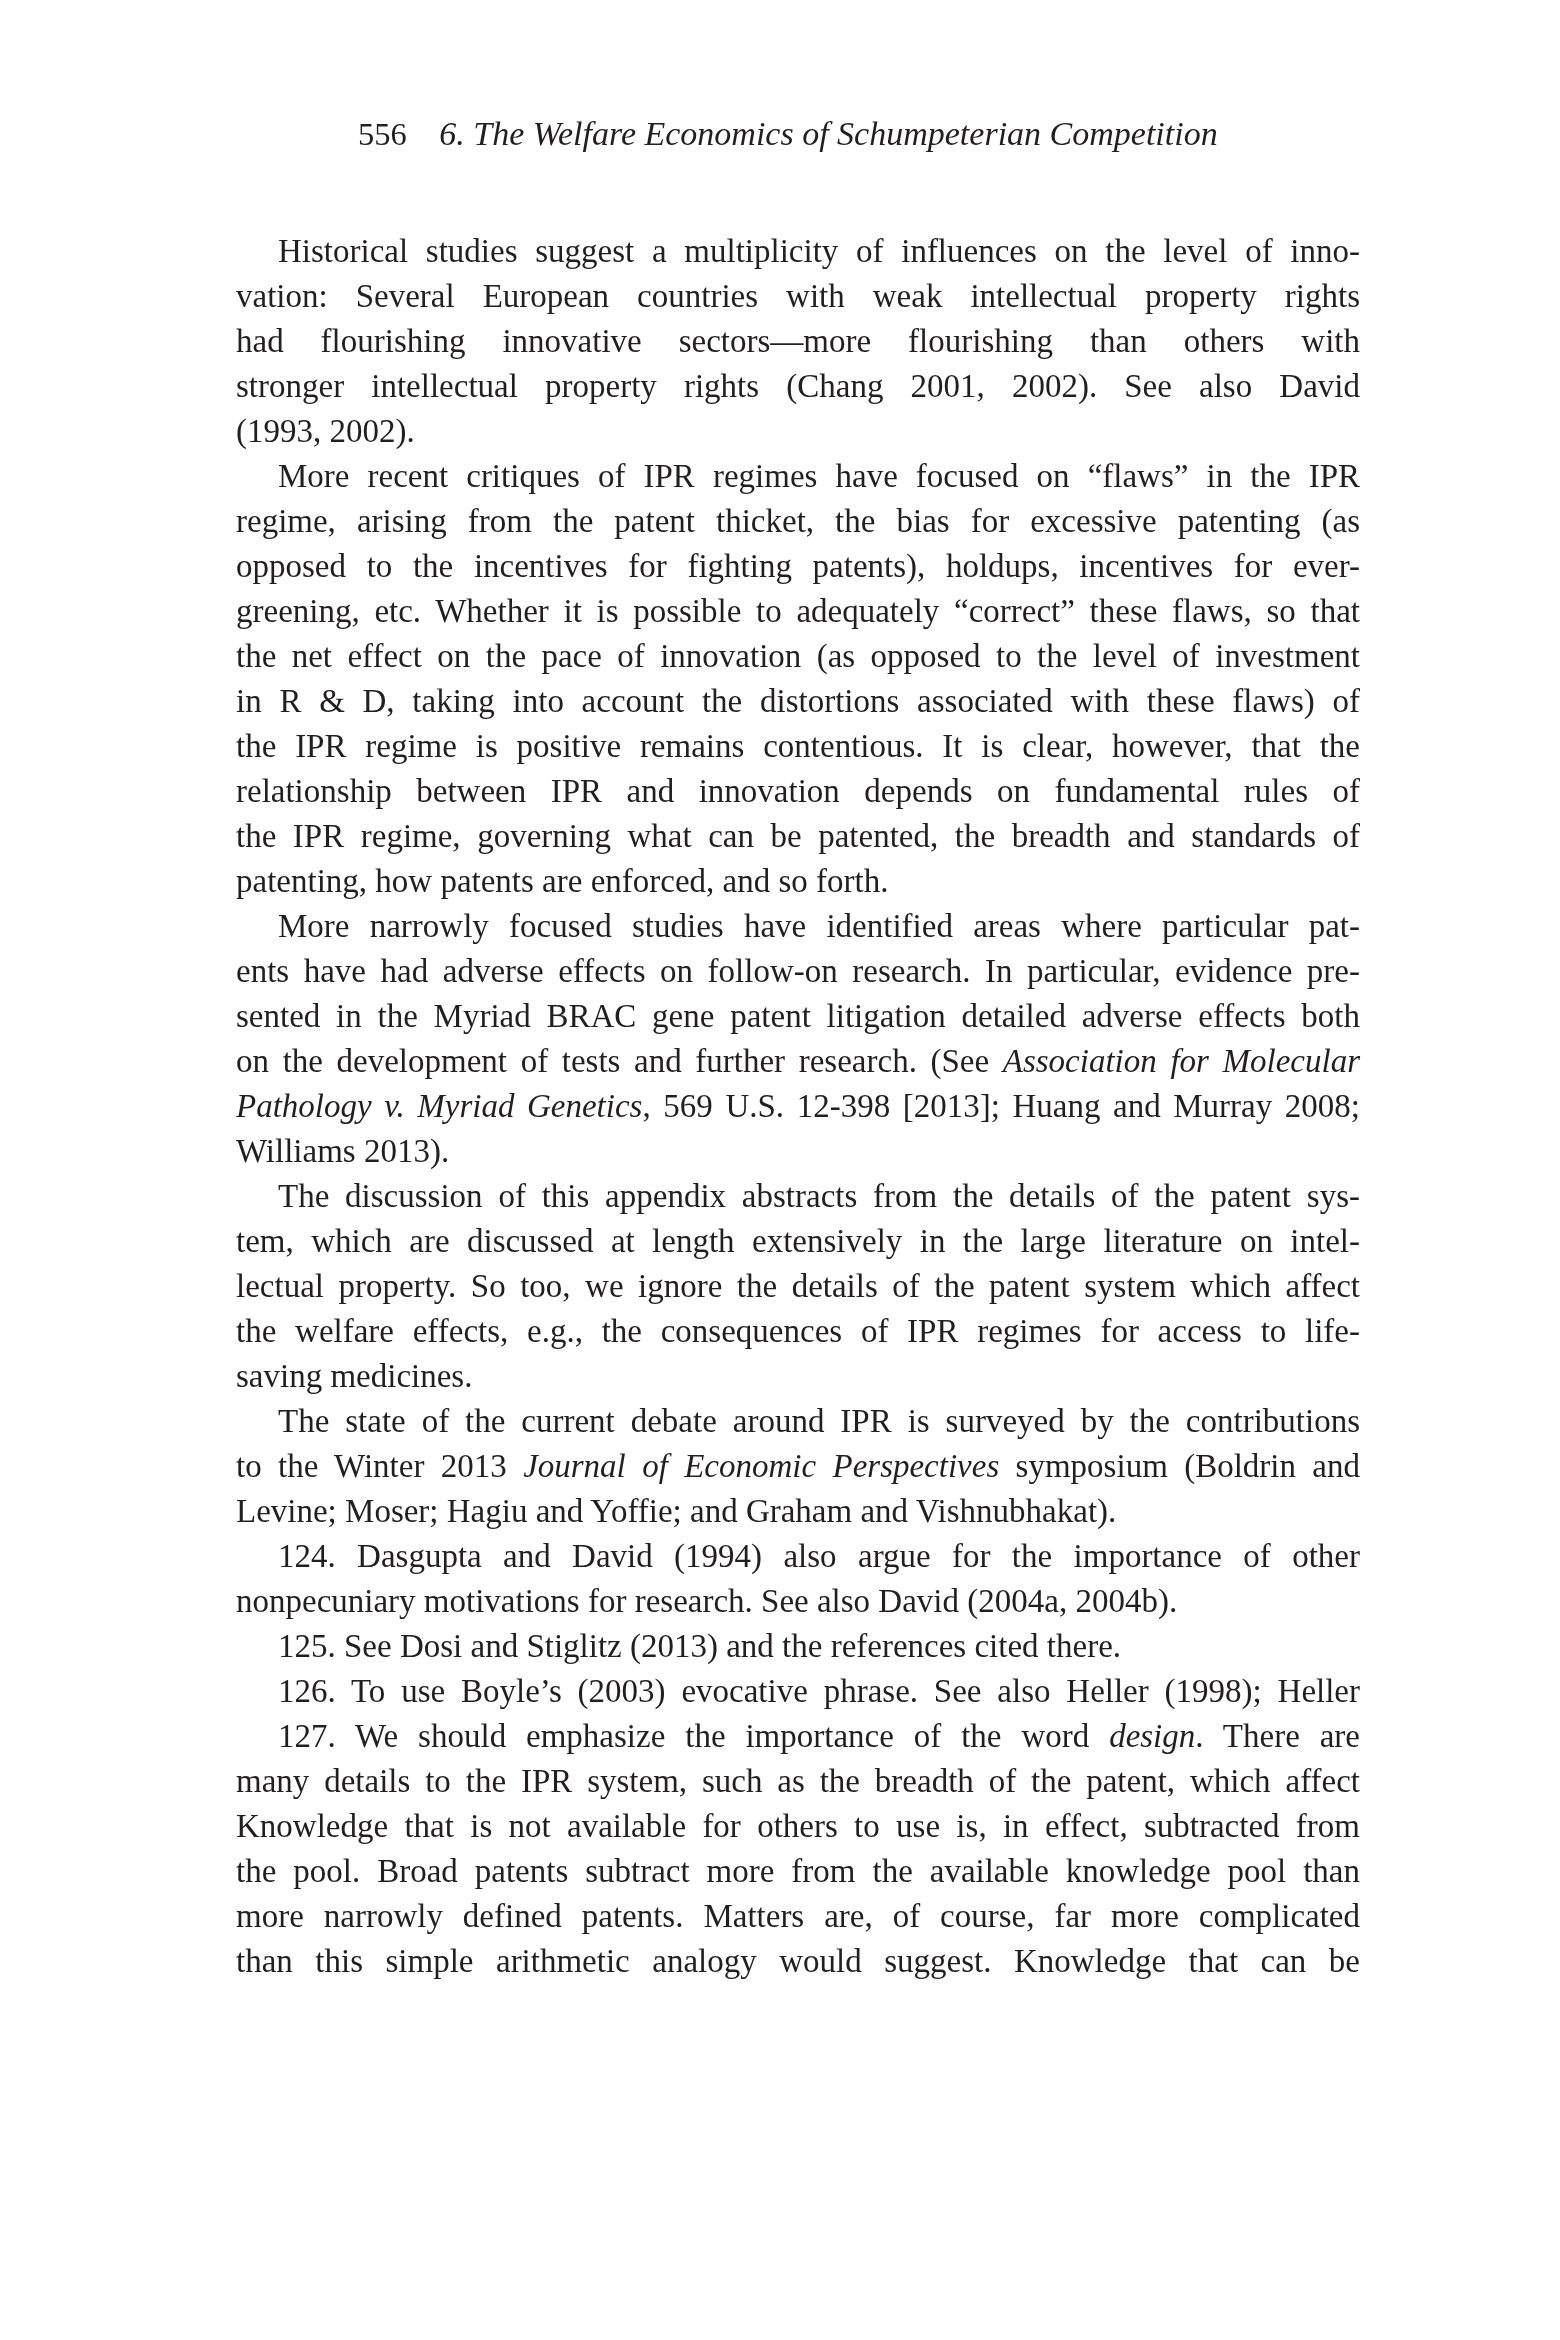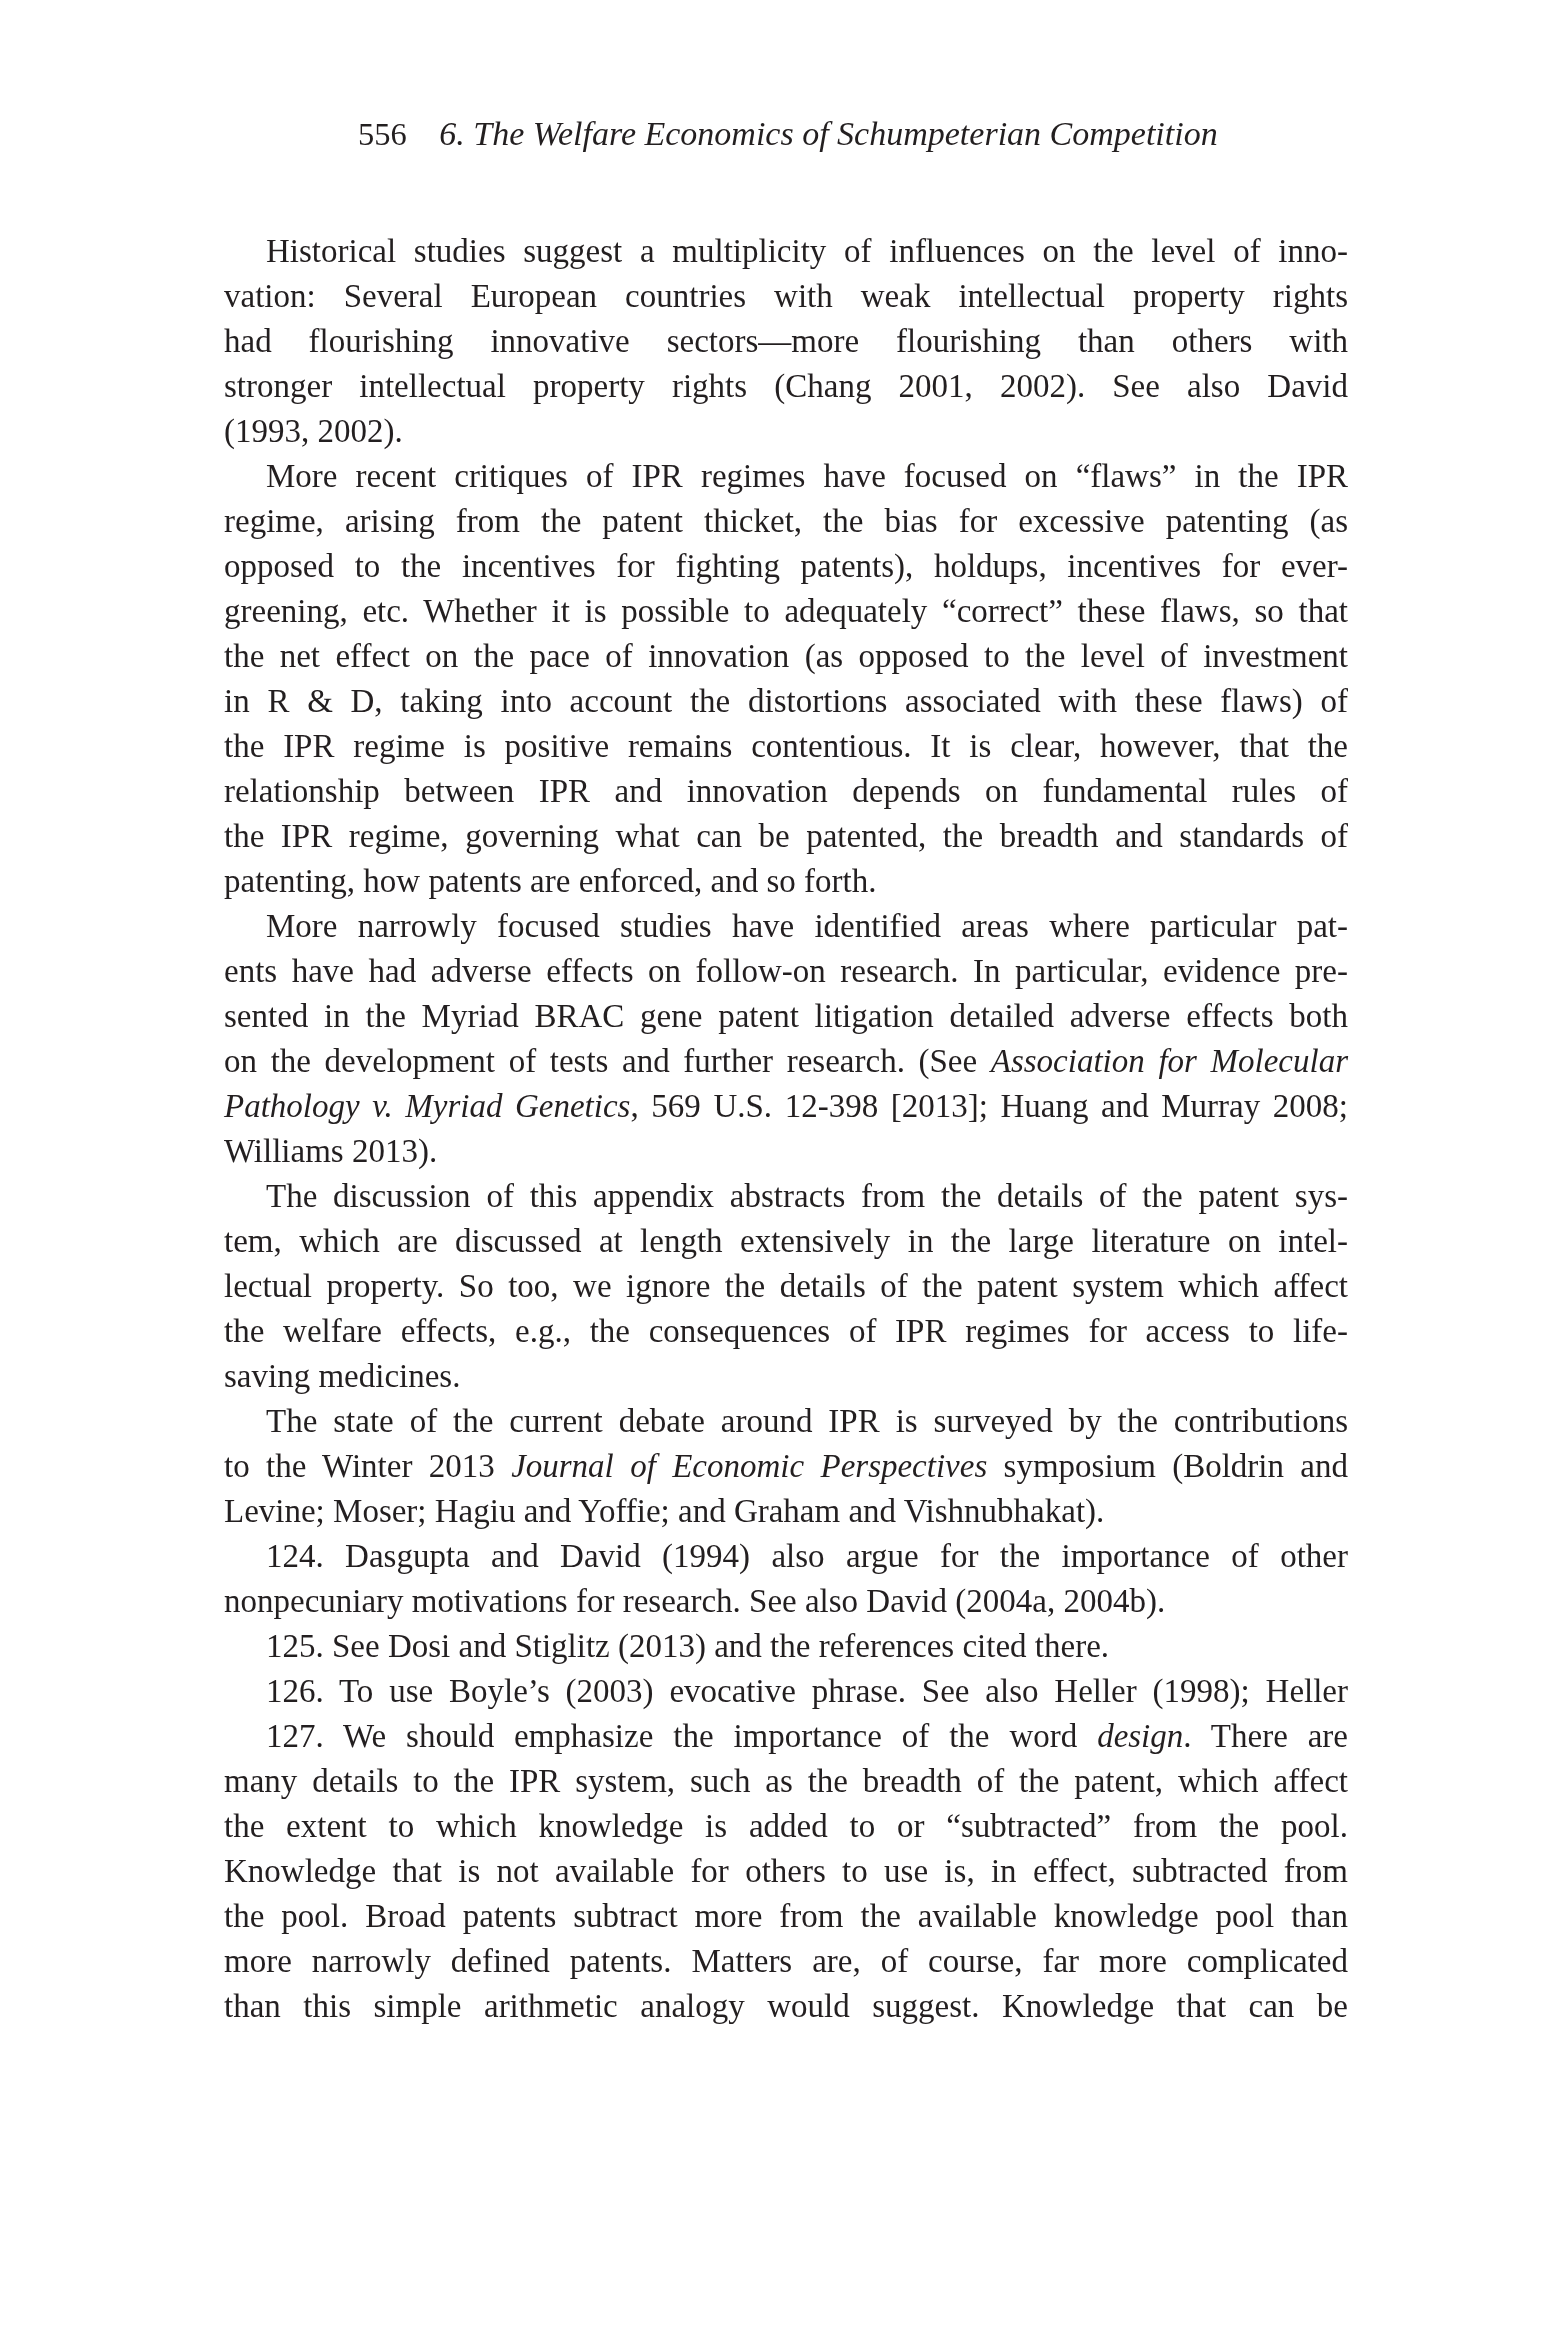--- a/index.html
+++ b/index.html
@@ -28,21 +28,21 @@
       font-style: normal;
       font-size: 32.5px;
     }
     .running-head .chapter-title {
       font-style: italic;
       margin-left: 24px;
     }
     .text-block {
       position: absolute;
       top: 229px;
-      left: 224px;
+      left: 236px;
       width: 1124px;
       font-size: 33px;
       line-height: 45px;
       text-align: justify;
       hyphens: manual;
     }
     .text-block p {
       margin: 0;
       text-indent: 42px;
     }
@@ -118,20 +118,19 @@
     </p>
     <p class="no-indent">
       <span class="line first last">125. See Dosi and Stiglitz (2013) and the references cited there.</span>
     </p>
     <p class="no-indent">
       <span class="line first">126. To use Boyle’s (2003) evocative phrase. See also Heller (1998); Heller</span>
     </p>
     <p class="no-indent">
       <span class="line first"><span>127. We should emphasize the importance of the word </span><em>design</em><span>. There are</span></span>
       <span class="line">many details to the IPR system, such as the breadth of the patent, which affect</span>
-      <span class="line">the extent to which knowledge is added to or “subtracted” from the pool.</span>
       <span class="line">Knowledge that is not available for others to use is, in effect, subtracted from</span>
       <span class="line">the pool. Broad patents subtract more from the available knowledge pool than</span>
       <span class="line">more narrowly defined patents. Matters are, of course, far more complicated</span>
       <span class="line">than this simple arithmetic analogy would suggest. Knowledge that can be</span>
     </p>
   </div>
 
 
 </body></html>

